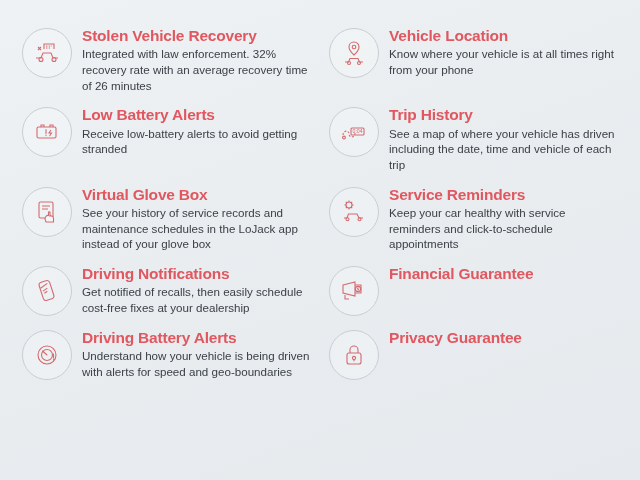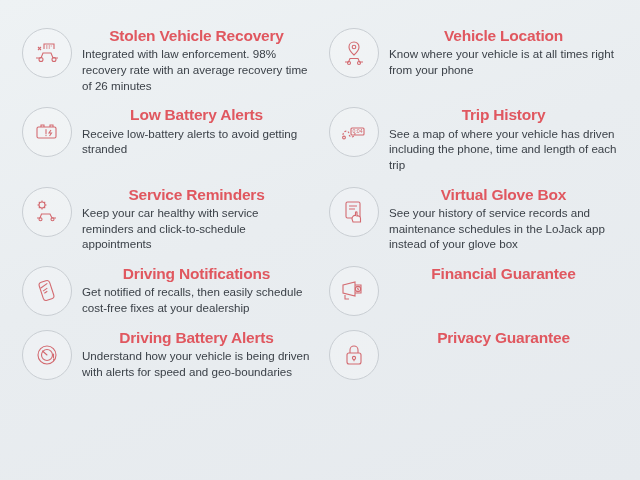--- a/index.html
+++ b/index.html
@@ -52,21 +52,20 @@
     min-width: 0;
     padding-top: 1px;
   }
   .ftitle {
     color: #e0575f;
     font-size: 15.5px;
     font-weight: bold;
     line-height: 1.12;
     margin: 0 0 2px 0;
     letter-spacing: -0.2px;
-    text-align: center;
   }
   .fdesc {
     color: #3b4148;
     font-size: 11.6px;
     line-height: 1.35;
     margin: 0;
   }
   .col-right .ftitle { letter-spacing: -0.2px; }
 </style>
 </head>
@@ -81,21 +80,21 @@
           <path d="M4 20 L9 20 L11 15 L19 15 L21 20 L26 20"></path>
           <circle cx="9" cy="21.5" r="2"></circle>
           <circle cx="22" cy="21.5" r="2"></circle>
           <path d="M12 11 L12 6 L22 6 L22 11"></path>
           <path d="M14 8 L20 8 M14 10 L18 10" stroke-dasharray="1.5 1.2"></path>
           <path d="M6 9 L9 12 M9 9 L6 12"></path>
         </svg>
       </div>
       <div class="txt">
         <p class="ftitle">Stolen Vehicle Recovery</p>
-        <p class="fdesc">Integrated with law enforcement. 98% recovery rate with an average recovery time of 26 minutes</p>
+        <p class="fdesc">Integrated with law enforcement. 32% recovery rate with an average recovery time of 26 minutes</p>
       </div>
     </div>
 
     <div class="feature col-left">
       <div class="icon-wrap">
         <svg width="30" height="30" viewBox="0 0 30 30" fill="none" stroke="#d36a70" stroke-width="1.1">
           <path d="M15 4 C12.2 4 10 6.2 10 9 C10 12.5 15 17 15 17 C15 17 20 12.5 20 9 C20 6.2 17.8 4 15 4 Z"></path>
           <circle cx="15" cy="9" r="1.8"></circle>
           <path d="M6 24 L9.5 24 L11 20.5 L19 20.5 L20.5 24 L24 24"></path>
           <circle cx="10" cy="25" r="1.5"></circle>
@@ -127,54 +126,54 @@
       <div class="icon-wrap">
         <svg width="30" height="30" viewBox="0 0 30 30" fill="none" stroke="#d36a70" stroke-width="1.1">
           <path d="M4 18 C4 13 10 13 10 17 C10 21 16 21 16 16" stroke-dasharray="2 1.6"></path>
           <rect x="12" y="11" width="13" height="7" rx="1"></rect>
           <text x="13.5" y="16.4" font-size="5.2" fill="#d36a70" stroke="none" font-family="Liberation Sans, sans-serif">0:04</text>
           <circle cx="5" cy="20.5" r="1.4"></circle>
         </svg>
       </div>
       <div class="txt">
         <p class="ftitle">Trip History</p>
-        <p class="fdesc">See a map of where your vehicle has driven including the phone, time and length of each trip</p>
+        <p class="fdesc">See a map of where your vehicle has driven including the date, time and vehicle of each trip</p>
+      </div>
+    </div>
+
+    <div class="feature col-right">
+      <div class="icon-wrap">
+        <svg width="30" height="30" viewBox="0 0 30 30" fill="none" stroke="#d36a70" stroke-width="1.1">
+          <rect x="7" y="5" width="14" height="16" rx="1.5"></rect>
+          <path d="M10 9 L18 9 M10 12 L16 12"></path>
+          <path d="M13 22 C13 19.5 15 18 16.5 18.5 L16.5 15.5 C16.5 14.5 18 14.5 18 15.5 L18 19 C20 18.6 21.5 19.5 21.5 21.5 L21.5 25 L14 25 Z" fill="#f4f6f7"></path>
+        </svg>
+      </div>
+      <div class="txt">
+        <p class="ftitle">Virtual Glove Box</p>
+        <p class="fdesc">See your history of service records and maintenance schedules in the LoJack app instead of your glove box</p>
       </div>
     </div>
 
     <div class="feature col-left">
       <div class="icon-wrap">
         <svg width="30" height="30" viewBox="0 0 30 30" fill="none" stroke="#d36a70" stroke-width="1.1">
           <circle cx="10" cy="8" r="3"></circle>
           <path d="M10 3.5 L10 5 M10 11 L10 12.5 M5.5 8 L7 8 M13 8 L14.5 8 M6.8 4.8 L7.9 5.9 M12.1 10.1 L13.2 11.2 M13.2 4.8 L12.1 5.9 M7.9 10.1 L6.8 11.2"></path>
           <path d="M5 21 L8 21 L9.5 17 L18 17 L20 21 L24 21"></path>
           <circle cx="8.5" cy="22.2" r="1.5"></circle>
           <circle cx="20.5" cy="22.2" r="1.5"></circle>
         </svg>
       </div>
       <div class="txt">
         <p class="ftitle">Service Reminders</p>
         <p class="fdesc">Keep your car healthy with service reminders and click-to-schedule appointments</p>
       </div>
     </div>
 
-    <div class="feature col-right">
-      <div class="icon-wrap">
-        <svg width="30" height="30" viewBox="0 0 30 30" fill="none" stroke="#d36a70" stroke-width="1.1">
-          <rect x="7" y="5" width="14" height="16" rx="1.5"></rect>
-          <path d="M10 9 L18 9 M10 12 L16 12"></path>
-          <path d="M13 22 C13 19.5 15 18 16.5 18.5 L16.5 15.5 C16.5 14.5 18 14.5 18 15.5 L18 19 C20 18.6 21.5 19.5 21.5 21.5 L21.5 25 L14 25 Z" fill="#f4f6f7"></path>
-        </svg>
-      </div>
-      <div class="txt">
-        <p class="ftitle">Virtual Glove Box</p>
-        <p class="fdesc">See your history of service records and maintenance schedules in the LoJack app instead of your glove box</p>
-      </div>
-    </div>
-
     <div class="feature col-left">
       <div class="icon-wrap">
         <svg width="30" height="30" viewBox="0 0 30 30" fill="none" stroke="#d36a70" stroke-width="1.1">
           <rect x="9" y="5" width="11" height="19" rx="3" transform="rotate(-18 14.5 14.5)"></rect>
           <path d="M9.5 10.5 L17.5 8" transform="rotate(-18 14.5 14.5)"></path>
           <path d="M11 14 L16 12.5 M11.6 16.5 L15 15.5" transform="rotate(-18 14.5 14.5)"></path>
         </svg>
       </div>
       <div class="txt">
         <p class="ftitle">Driving Notifications</p>

